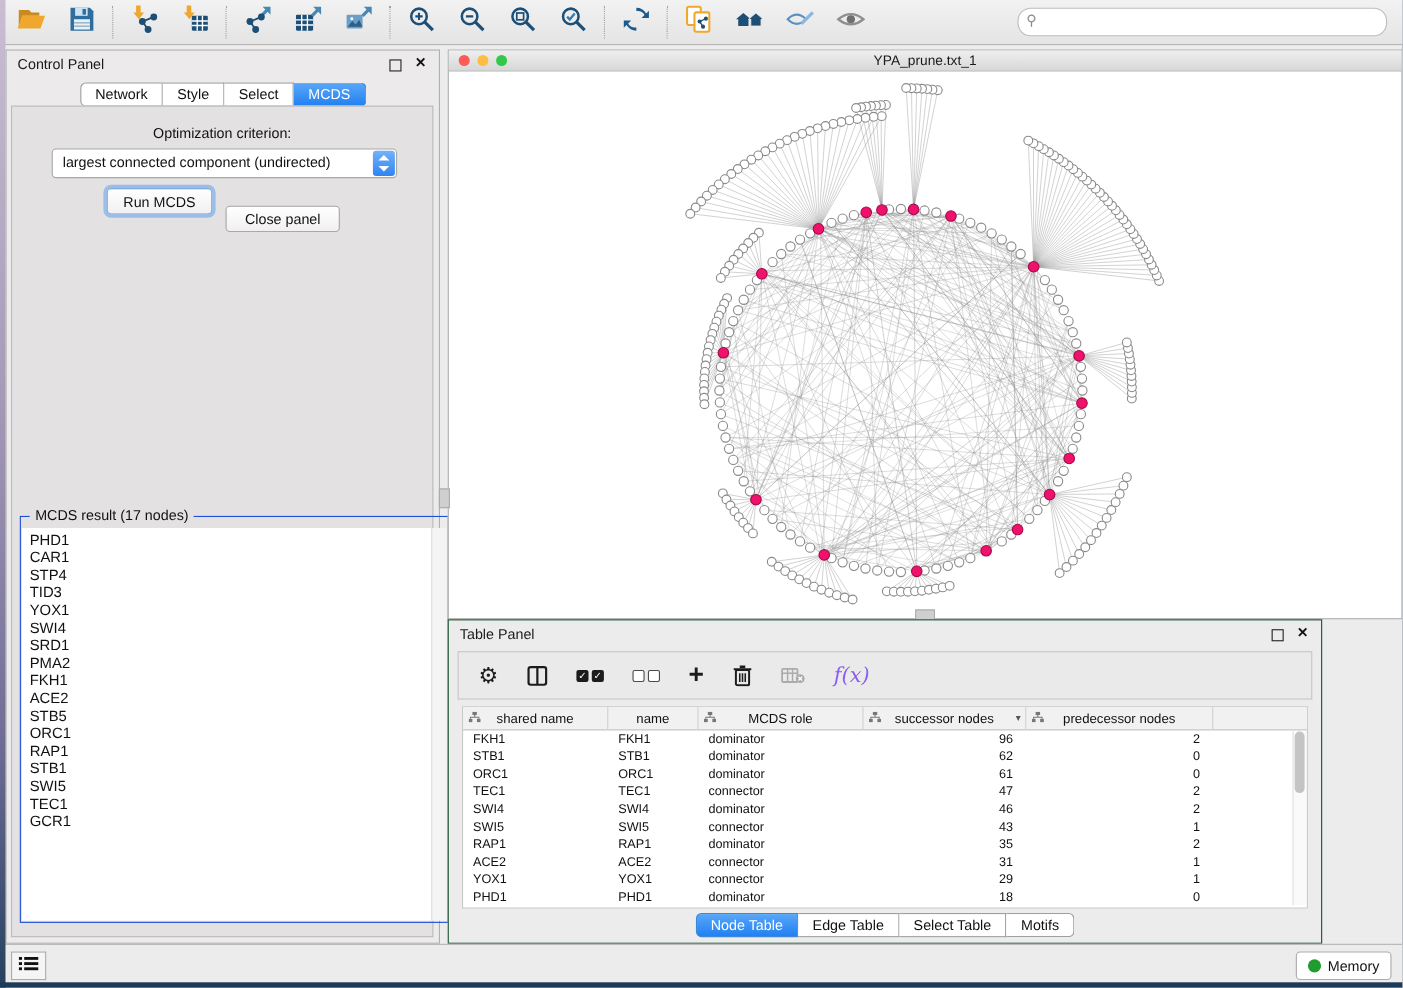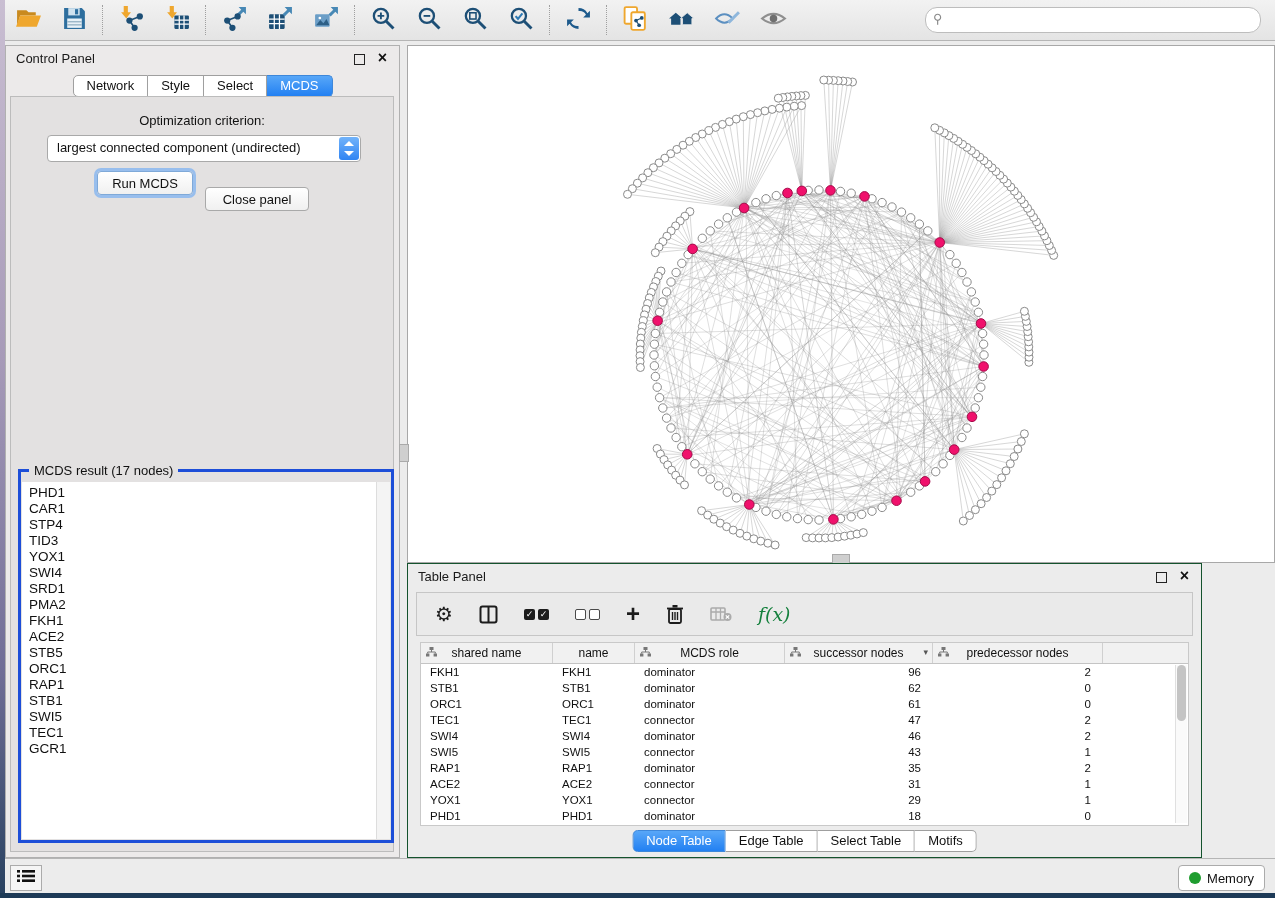--- a/index.html
+++ b/index.html
@@ -42,21 +42,21 @@
   #criterion-select{position:absolute;left:36px;top:38px;width:312px;height:25px;background:#fff;border:1px solid #a9a9a9;border-radius:4px;cursor:pointer;}
   #criterion-value{position:absolute;left:9px;top:4px;font-size:13px;color:#111;white-space:nowrap;}
   #criterion-stepper{position:absolute;right:1px;top:1px;bottom:1px;width:20px;border-radius:3px;background:linear-gradient(#72b3fa,#2f84f3);}
   .step-arrow{position:absolute;left:5px;width:0;height:0;border-left:5px solid transparent;border-right:5px solid transparent;}
   .step-up{top:4px;border-bottom:5px solid #fff;}
   .step-down{bottom:4px;border-top:5px solid #fff;}
   .push-btn{position:absolute;height:24px;background:linear-gradient(#fff,#f0f0f0);border:1px solid #a9a9a9;border-radius:4px;font-size:13px;color:#111;display:flex;align-items:center;justify-content:center;cursor:pointer;font-family:inherit;}
   #run-btn{left:86px;top:74px;width:96px;box-shadow:0 0 0 3px rgba(112,170,243,.65);border-color:#7fa9d8;}
   #close-panel-btn{left:194px;top:90px;width:104px;}
 
-  #mcds-fieldset{position:absolute;left:7px;top:372px;width:370px;height:368px;border:3px solid #1d4ed8;}
+  #mcds-fieldset{position:absolute;left:7px;top:372px;width:370px;height:368px;border:1px solid #1d4ed8;padding-left:18px;}
   #mcds-legend{position:absolute;left:8px;top:-9px;background:#e3e1e1;padding:0 5px;font-size:13px;color:#111;}
   #mcds-list{position:absolute;left:1px;top:10px;right:14px;bottom:1px;background:#fff;overflow:hidden;padding:3px 0 0 7px;}
   .mcds-item{font-size:13.5px;line-height:16px;color:#111;cursor:default;}
   #mcds-scroll{position:absolute;right:1px;top:10px;bottom:1px;width:13px;background:#f4f4f4;border-left:1px solid #ddd;}
 
   
   #network-view{left:407px;top:45px;width:868px;height:518px;background:#fff;border:1px solid #a8a8a8;box-sizing:border-box;}
   #net-titlebar{position:absolute;left:0;top:0;right:0;height:18px;background:linear-gradient(#efefef,#d7d7d7);border-bottom:1px solid #b3b3b3;}
   .tl{position:absolute;top:4px;width:10px;height:10px;border-radius:50%;cursor:pointer;}
   #tl-red{left:9px;background:#fc5b57;} #tl-yellow{left:26px;background:#fdbe41;} #tl-green{left:43px;background:#34c84a;}
@@ -65,21 +65,21 @@
 
   .splitter-handle{background:#cfcfcf;border:1px solid #aaa;}
   #v-splitter{left:399px;top:444px;width:8px;height:16px;cursor:col-resize;}
   #h-splitter{left:832px;top:554px;width:16px;height:8px;cursor:row-resize;}
 
   
   #table-panel{left:407px;top:563px;width:795px;height:295px;background:#ececec;border:1px solid #14532d;box-sizing:border-box;}
   #tp-float{right:34px;} #tp-close{right:12px;}
   #tp-toolbar{position:absolute;left:8px;top:28px;right:8px;height:44px;background:#eaeaea;border:1px solid #c6c6c6;display:flex;align-items:center;gap:26px;padding-left:18px;box-sizing:border-box;}
   .tp-ic{display:flex;align-items:center;justify-content:center;cursor:pointer;color:#1c1c1c;}
-  .tp-ic.disabled{color:#15803d;cursor:default;}
+  .tp-ic.disabled{color:#8b5cf6;cursor:default;}
   #fx-icon{font-family:"DejaVu Serif","Liberation Serif",serif;font-style:italic;font-size:19px;}
   .chk-pair{display:flex;gap:3px;}
   .chk{width:11px;height:11px;background:#1c1c1c;border-radius:2px;color:#fff;font-size:9px;line-height:11px;text-align:center;font-weight:700;}
   .unchk{width:11px;height:11px;border:1.6px solid #4a4a4a;border-radius:2px;background:#fff;box-sizing:border-box;}
 
   #tbl{position:absolute;left:12px;top:78px;right:12px;bottom:31px;background:#fff;border:1px solid #c9c9c9;}
   .tgrid{display:grid;grid-template-columns:132px 82px 150px 148px 170px 1fr;}
   #tbl-header{position:absolute;left:0;top:0;right:0;height:20px;background:#f1f1f1;border-bottom:1px solid #c4c4c4;}
   .th{position:relative;display:flex;align-items:center;justify-content:center;font-size:12px;color:#111;border-right:1px solid #d0d0d0;height:20px;cursor:pointer;gap:5px;}
   .th .tree-ic{position:absolute;left:5px;}
@@ -284,20 +284,26 @@
             <div class="mcds-item">SWI5</div>
             <div class="mcds-item">TEC1</div>
             <div class="mcds-item">GCR1</div>
           </div>
         <div id="mcds-scroll"></div>
       </div>
     </div>
   </div>
 
   <div class="abs" id="network-view">
+    <div id="net-titlebar">
+      <span class="tl" id="tl-red"></span>
+      <span class="tl" id="tl-yellow"></span>
+      <span class="tl" id="tl-green"></span>
+      <span id="net-title">YPA_prune.txt_1</span>
+    </div>
     <div id="net-canvas">
       <svg id="net-svg" width="866" height="497">
           <g>
             <line x1="249.6" y1="255.7" x2="273.8" y2="381.7" stroke="#8b8b8b" stroke-opacity="0.35" stroke-width="0.8"></line>
             <line x1="249.6" y1="255.7" x2="254.8" y2="237.0" stroke="#8b8b8b" stroke-opacity="0.35" stroke-width="0.8"></line>
             <line x1="249.6" y1="255.7" x2="502.7" y2="427.2" stroke="#8b8b8b" stroke-opacity="0.35" stroke-width="0.8"></line>
             <line x1="249.6" y1="255.7" x2="328.5" y2="432.9" stroke="#8b8b8b" stroke-opacity="0.35" stroke-width="0.8"></line>
             <line x1="249.6" y1="255.7" x2="493.5" y2="147.1" stroke="#8b8b8b" stroke-opacity="0.35" stroke-width="0.8"></line>
             <line x1="249.6" y1="255.7" x2="247.4" y2="311.5" stroke="#8b8b8b" stroke-opacity="0.35" stroke-width="0.8"></line>
             <line x1="249.6" y1="255.7" x2="389.5" y2="126.4" stroke="#8b8b8b" stroke-opacity="0.35" stroke-width="0.8"></line>

